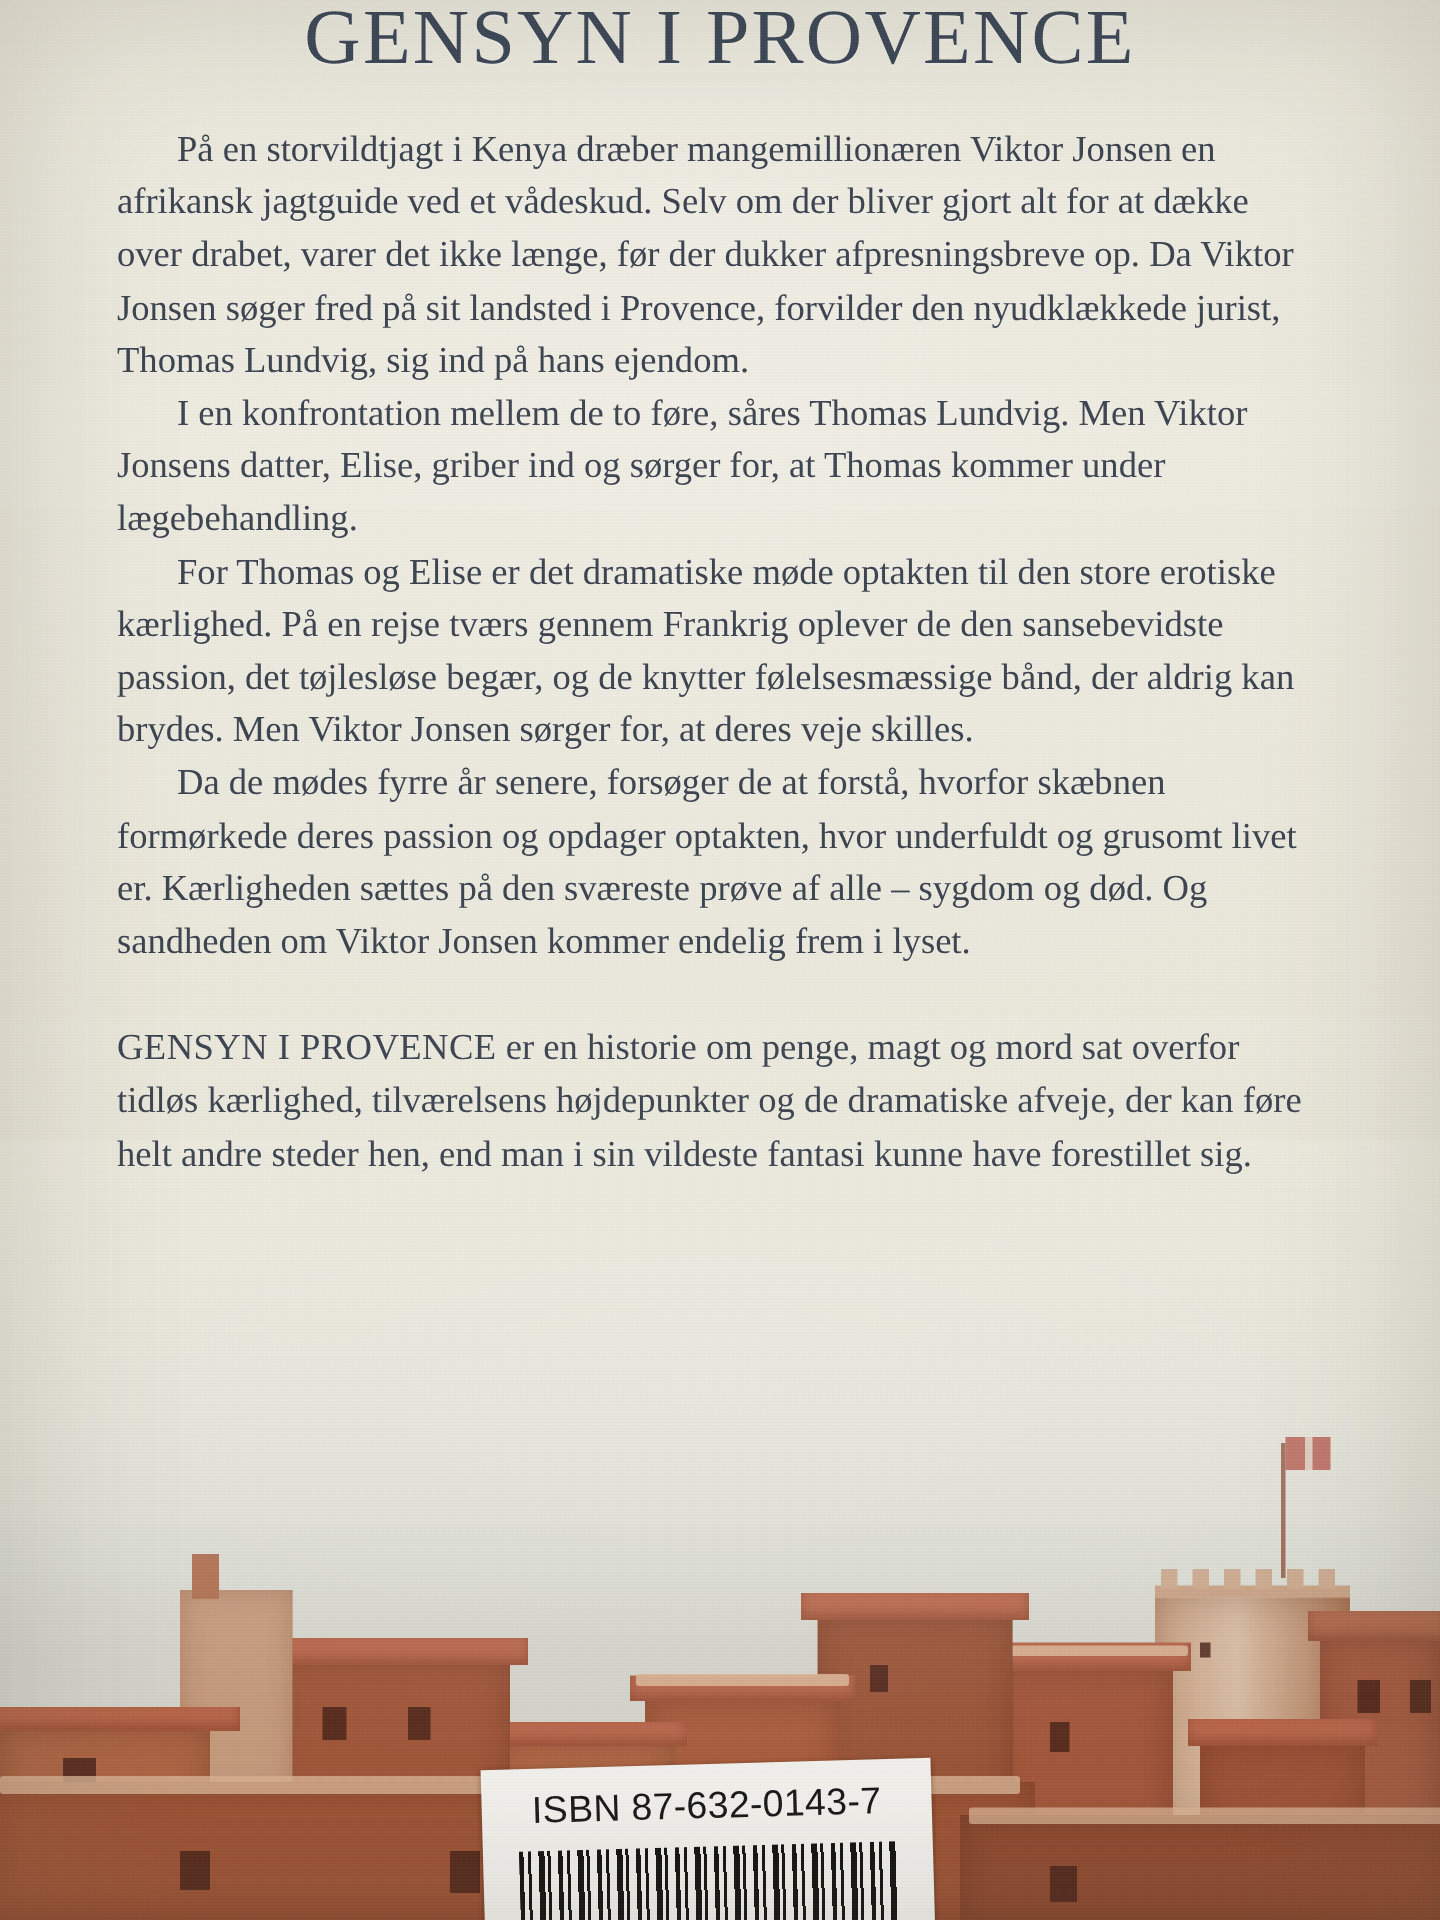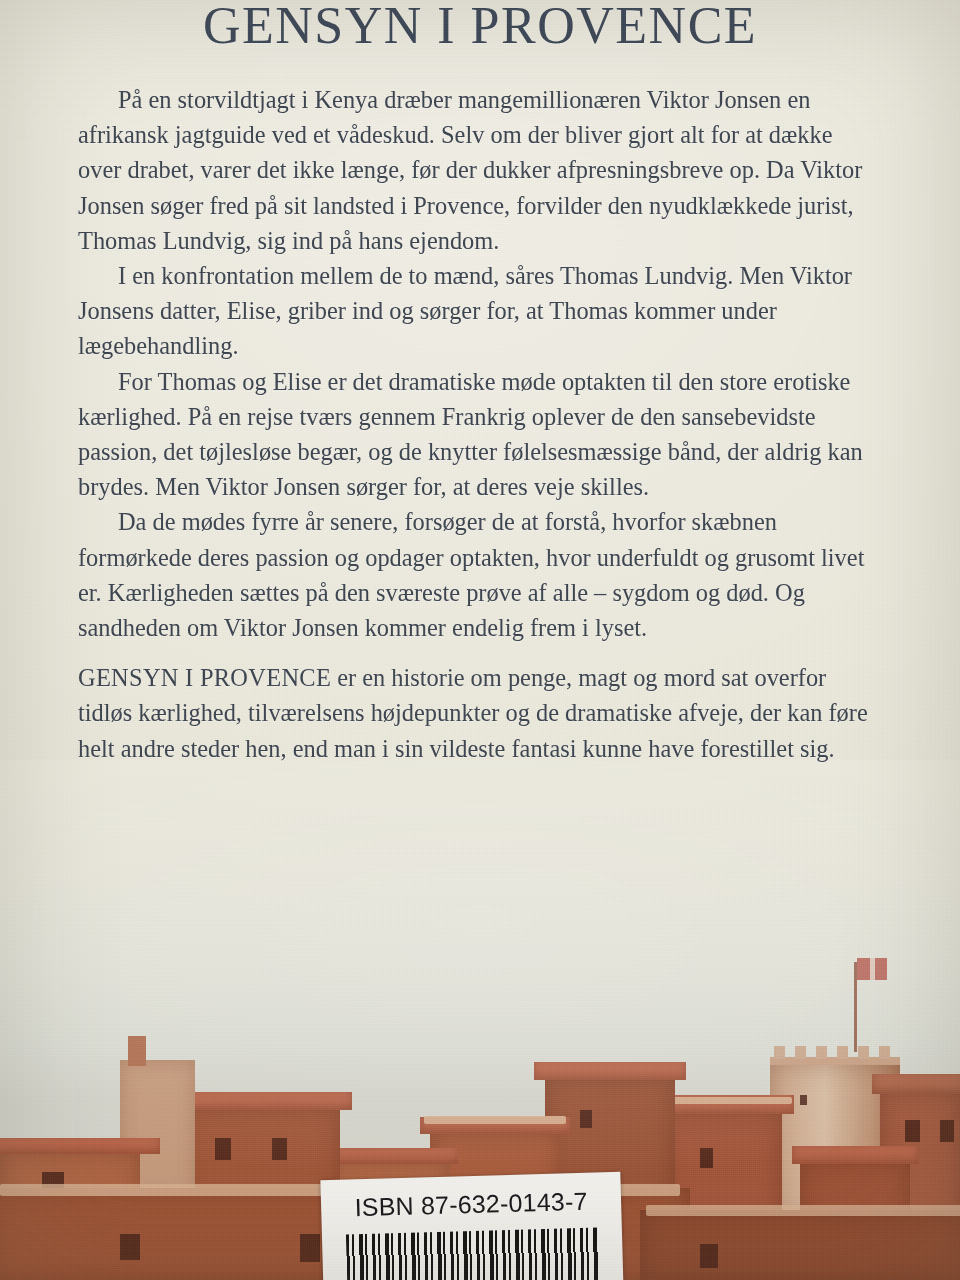--- a/index.html
+++ b/index.html
@@ -153,21 +153,21 @@
     font-size: 24.4px;
     line-height: 35.2px;
     text-align: left;
     text-shadow: 0 0.5px 0 rgba(255,255,255,0.25);
   }
   .blurb p {
     margin: 0;
     text-indent: 40px;
   }
   .blurb p.closing {
-    margin-top: 15px;
+    margin-top: 36px;
     text-indent: 0;
   }
   .smallcaps {
     font-variant: small-caps;
     letter-spacing: .3px;
   }
 
   
   .isbn-label {
     position: absolute;
@@ -277,21 +277,21 @@
       <div class="win" style="left:700px; bottom:12px; width:18px; height:24px;"></div>
     </div>
 
     <div class="haze"></div>
   </div>
 
   <div class="title">GENSYN I PROVENCE</div>
 
   <div class="blurb">
     <p>På en storvildtjagt i Kenya dræber mangemillionæren Viktor Jonsen en afrikansk jagtguide ved et vådeskud. Selv om der bliver gjort alt for at dække over drabet, varer det ikke længe, før der dukker afpresningsbreve op. Da Viktor Jonsen søger fred på sit landsted i Provence, forvilder den nyudklækkede jurist, Thomas Lundvig, sig ind på hans ejendom.</p>
-    <p>I en konfrontation mellem de to mænd, såres Thomas Lundvig. Men Viktor Jonsens datter, Elise, griber ind og sørger for, at Thomas kommer under lægebehandling.</p>
+    <p>I en konfrontation mellem de to føre, såres Thomas Lundvig. Men Viktor Jonsens datter, Elise, griber ind og sørger for, at Thomas kommer under lægebehandling.</p>
     <p>For Thomas og Elise er det dramatiske møde optakten til den store erotiske kærlighed. På en rejse tværs gennem Frankrig oplever de den sansebevidste passion, det tøjlesløse begær, og de knytter følelsesmæssige bånd, der aldrig kan brydes. Men Viktor Jonsen sørger for, at deres veje skilles.</p>
     <p>Da de mødes fyrre år senere, forsøger de at forstå, hvorfor skæbnen formørkede deres passion og opdager optakten, hvor underfuldt og grusomt livet er. Kærligheden sættes på den sværeste prøve af alle – sygdom og død. Og sandheden om Viktor Jonsen kommer endelig frem i lyset.</p>
     <p class="closing"><span class="smallcaps">GENSYN I PROVENCE</span><span> er en historie om penge, magt og mord sat overfor tidløs kærlighed, tilværelsens højdepunkter og de dramatiske afveje, der kan føre helt andre steder hen, end man i sin vildeste fantasi kunne have forestillet sig.</span></p>
   </div>
 
   <div class="isbn-label">
     <div class="isbn-text">ISBN 87-632-0143-7</div>
     <div class="barcode"></div>
   </div>
 

